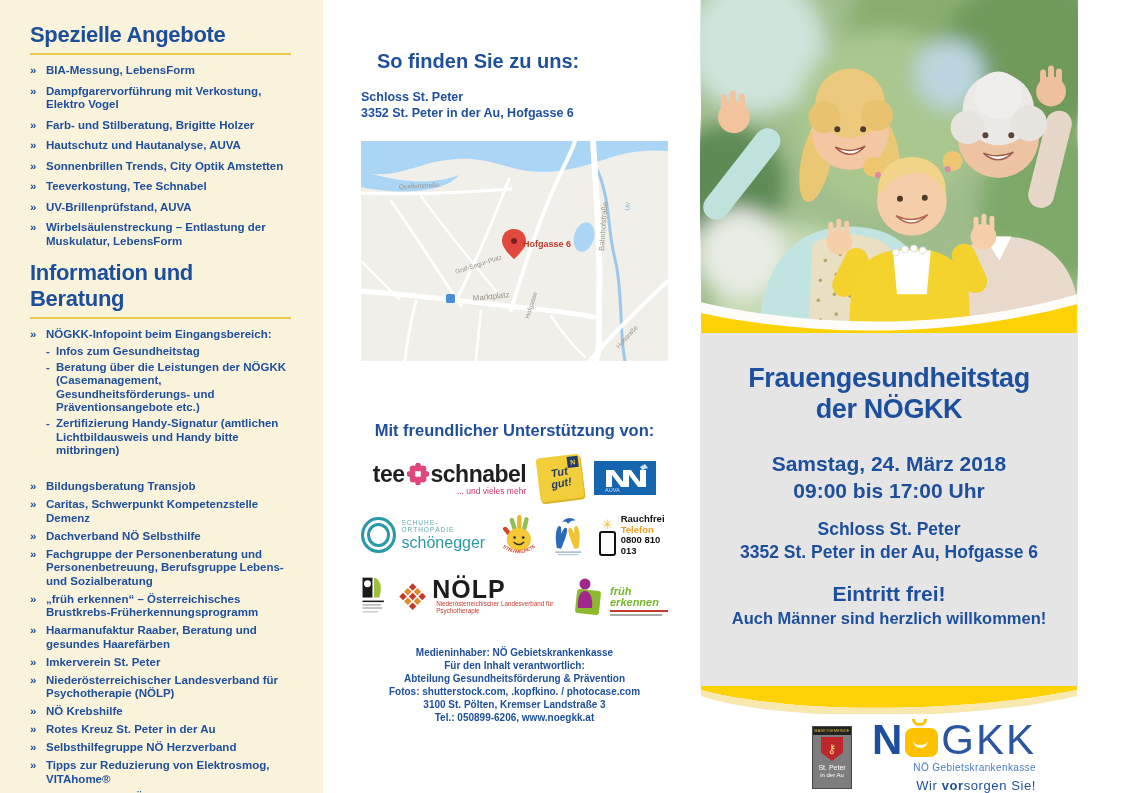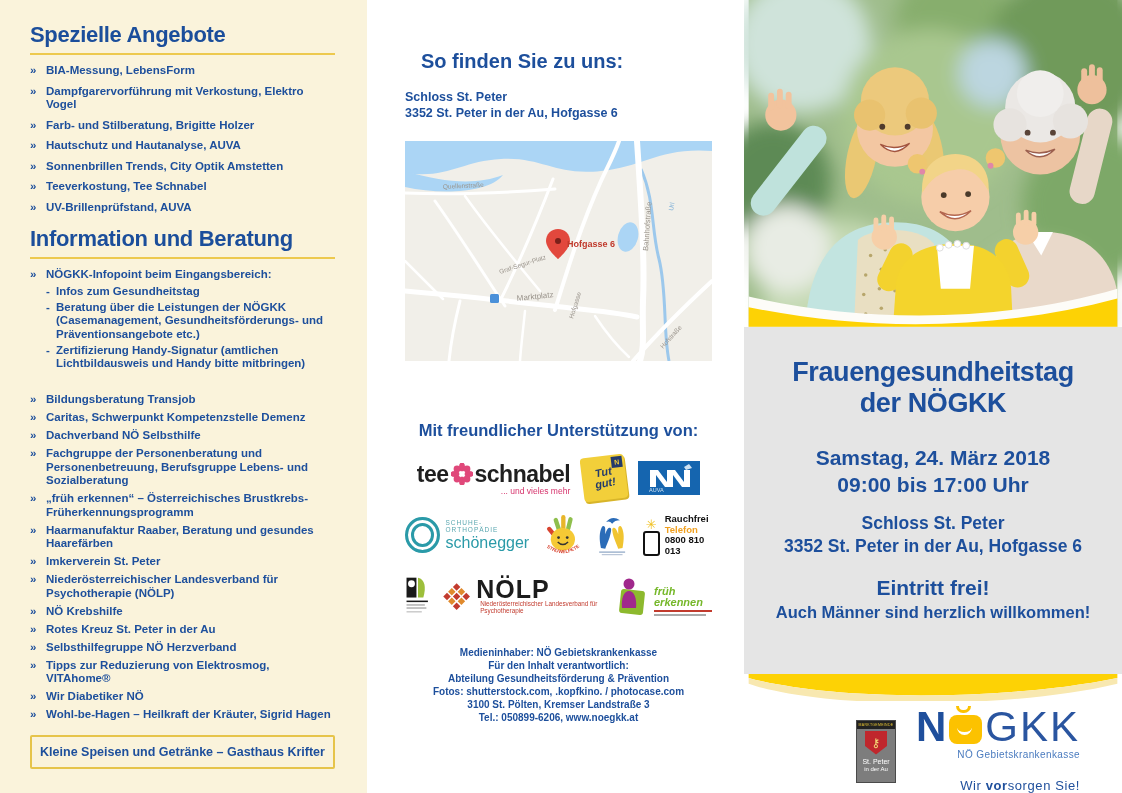--- a/index.html
+++ b/index.html
@@ -3,21 +3,21 @@
 <meta charset="utf-8">
 <style>
   html,body{margin:0;padding:0;}
   body{
     width:1122px;height:793px;overflow:hidden;display:flex;
     font-family:"Liberation Sans","DejaVu Sans",sans-serif;
     background:#fff;
   }
   
   .panel-left{
-    width:367px;box-sizing:border-box;background:#faf3db;
+    width:323px;box-sizing:border-box;background:#faf3db;
     padding:22px 32px 0 30px;flex-shrink:0;
   }
   .sec-title{
     font-size:22px;font-weight:bold;color:#1b4e9b;margin:0;
     padding-bottom:5px;border-bottom:2px solid #edc94e;letter-spacing:-0.3px;
   }
   ul.blist{list-style:none;margin:9px 0 0;padding:0;}
   ul.blist li{
     position:relative;padding-left:16px;color:#1d4f9c;
     font-size:11.5px;line-height:13.5px;font-weight:bold;margin-bottom:7px;
@@ -127,37 +127,38 @@
   .noegkk .obox::before{ 
     content:"";position:absolute;top:-9px;left:7px;width:15px;height:7px;
     border:3px solid #fcc200;border-top:none;border-radius:0 0 14px 14px;box-sizing:border-box;
   }
   .noegkk .obox::after{ 
     content:"";position:absolute;left:8px;top:9px;width:15px;height:8px;
     border-bottom:3.5px solid #fff;border-radius:0 0 13px 13px;
   }
   .noegkk .lgkk{font-size:42px;font-weight:normal;color:#2a55a0;line-height:36px;letter-spacing:2px;}
   .noegkk .sub{font-size:10px;color:#4a7bbf;text-align:right;margin-top:4px;letter-spacing:0.4px;}
-  .noegkk .claim{font-size:13px;color:#1f4f9c;text-align:right;margin-top:18px;letter-spacing:0.6px;}
+  .noegkk .claim{font-size:13px;color:#1f4f9c;text-align:right;margin-top:5px;letter-spacing:0.6px;}
   .noegkk .claim b{font-weight:bold;}
 </style>
 </head>
 <body>
 
 <div class="panel-left">
   <h2 class="sec-title">Spezielle Angebote</h2>
   <ul class="blist">
 
   <li>BIA-Messung, LebensForm</li>
       <li>Dampfgarervorführung mit Verkostung, Elektro Vogel</li>
       <li>Farb- und Stilberatung, Brigitte Holzer</li>
       <li>Hautschutz und Hautanalyse, AUVA</li>
       <li>Sonnenbrillen Trends, City Optik Amstetten</li>
       <li>Teeverkostung, Tee Schnabel</li>
       <li>UV-Brillenprüfstand, AUVA</li>
+      <li>Wirbelsäulenstreckung – Entlastung der Muskulatur, LebensForm</li>
     </ul>
 
   <h2 class="sec-title info-title">Information und Beratung</h2>
   <div class="lead-item">NÖGKK-Infopoint beim Eingangsbereich:</div>
   <ul class="sublist">
 
   <li>Infos zum Gesundheitstag</li>
       <li>Beratung über die Leistungen der NÖGKK (Casemanagement, Gesundheitsförderungs- und Präventionsangebote etc.)</li>
       <li>Zertifizierung Handy-Signatur (amtlichen Lichtbildausweis und Handy bitte mitbringen)</li>
     </ul>

